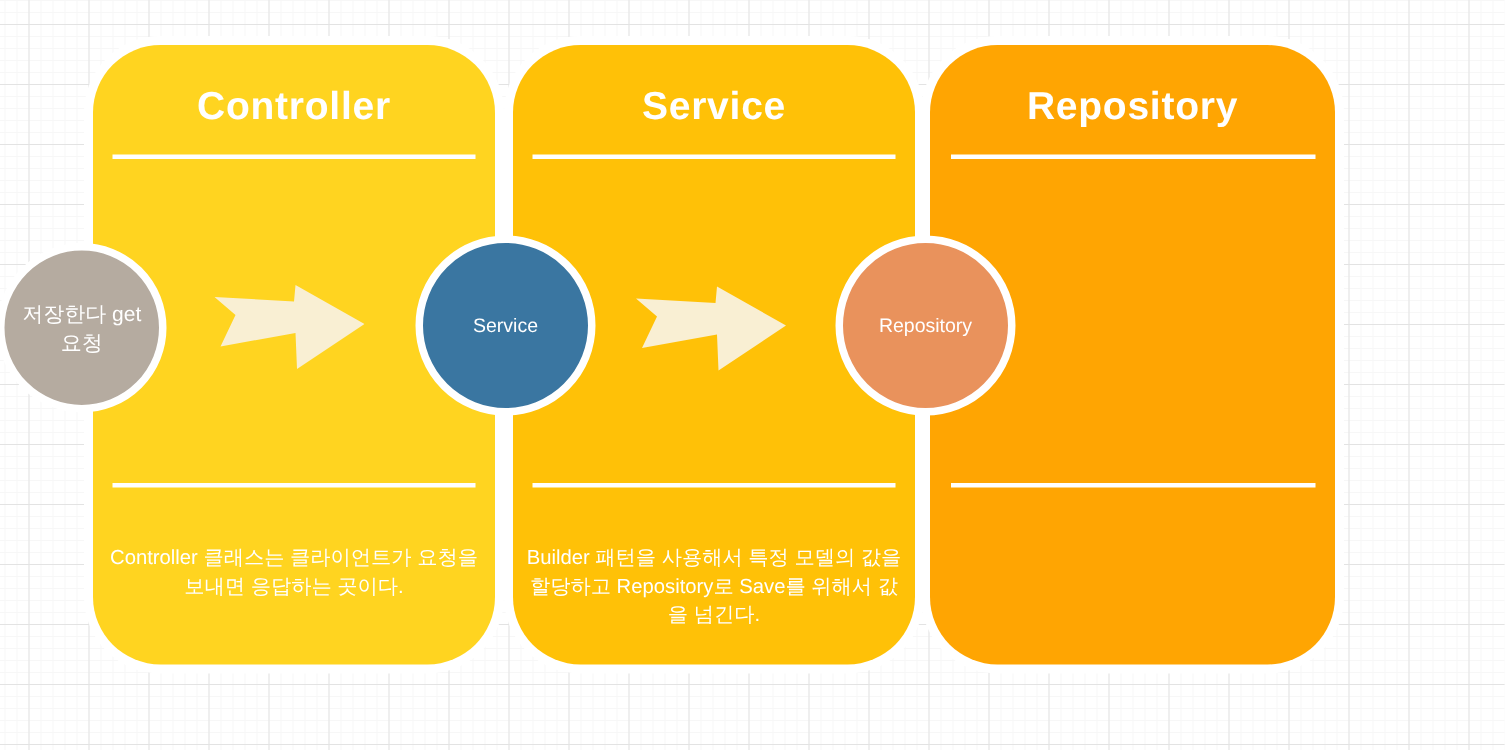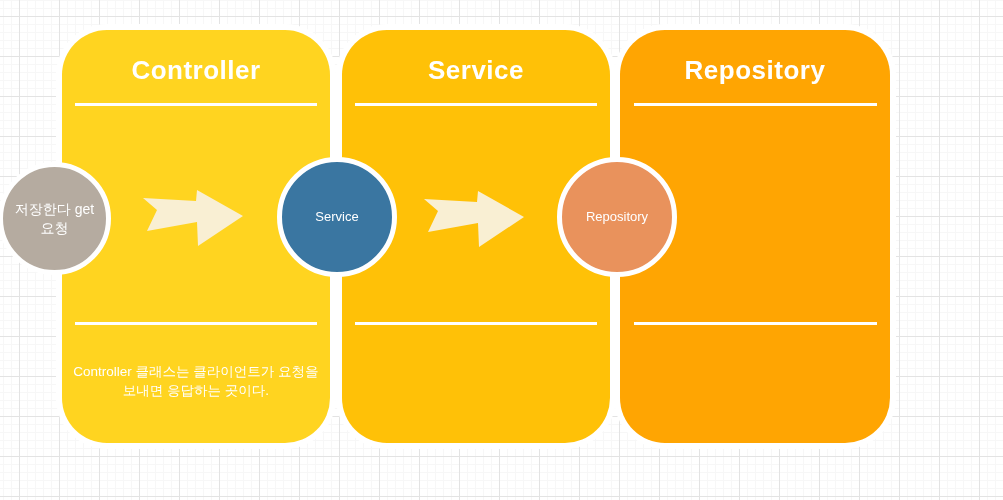--- a/index.html
+++ b/index.html
@@ -90,20 +90,21 @@
     <div class="card-title">Controller</div>
     <div class="rule rule-top"></div>
     <div class="rule rule-bottom"></div>
     <div class="card-desc">Controller 클래스는 클라이언트가 요청을 보내면 응답하는 곳이다.</div>
   </div>
 
   <div class="card card-2" style="background: rgb(255, 193, 7);">
     <div class="card-title">Service</div>
     <div class="rule rule-top"></div>
     <div class="rule rule-bottom"></div>
+    <div class="card-desc">Builder 패턴을 사용해서 특정 모델의 값을 할당하고 Repository로 Save를 위해서 값을 넘긴다.</div>
   </div>
 
   <div class="card card-3" style="background: rgb(255, 165, 2);">
     <div class="card-title">Repository</div>
     <div class="rule rule-top"></div>
     <div class="rule rule-bottom"></div>
   </div>
 
   <svg class="arrow arrow-1" width="100" height="58" viewBox="0 0 100 58">
     <polygon points="0,9 53,12 54,1 100,27 55,57 54,33 4,42 14,21" fill="#f9efd3"></polygon>

